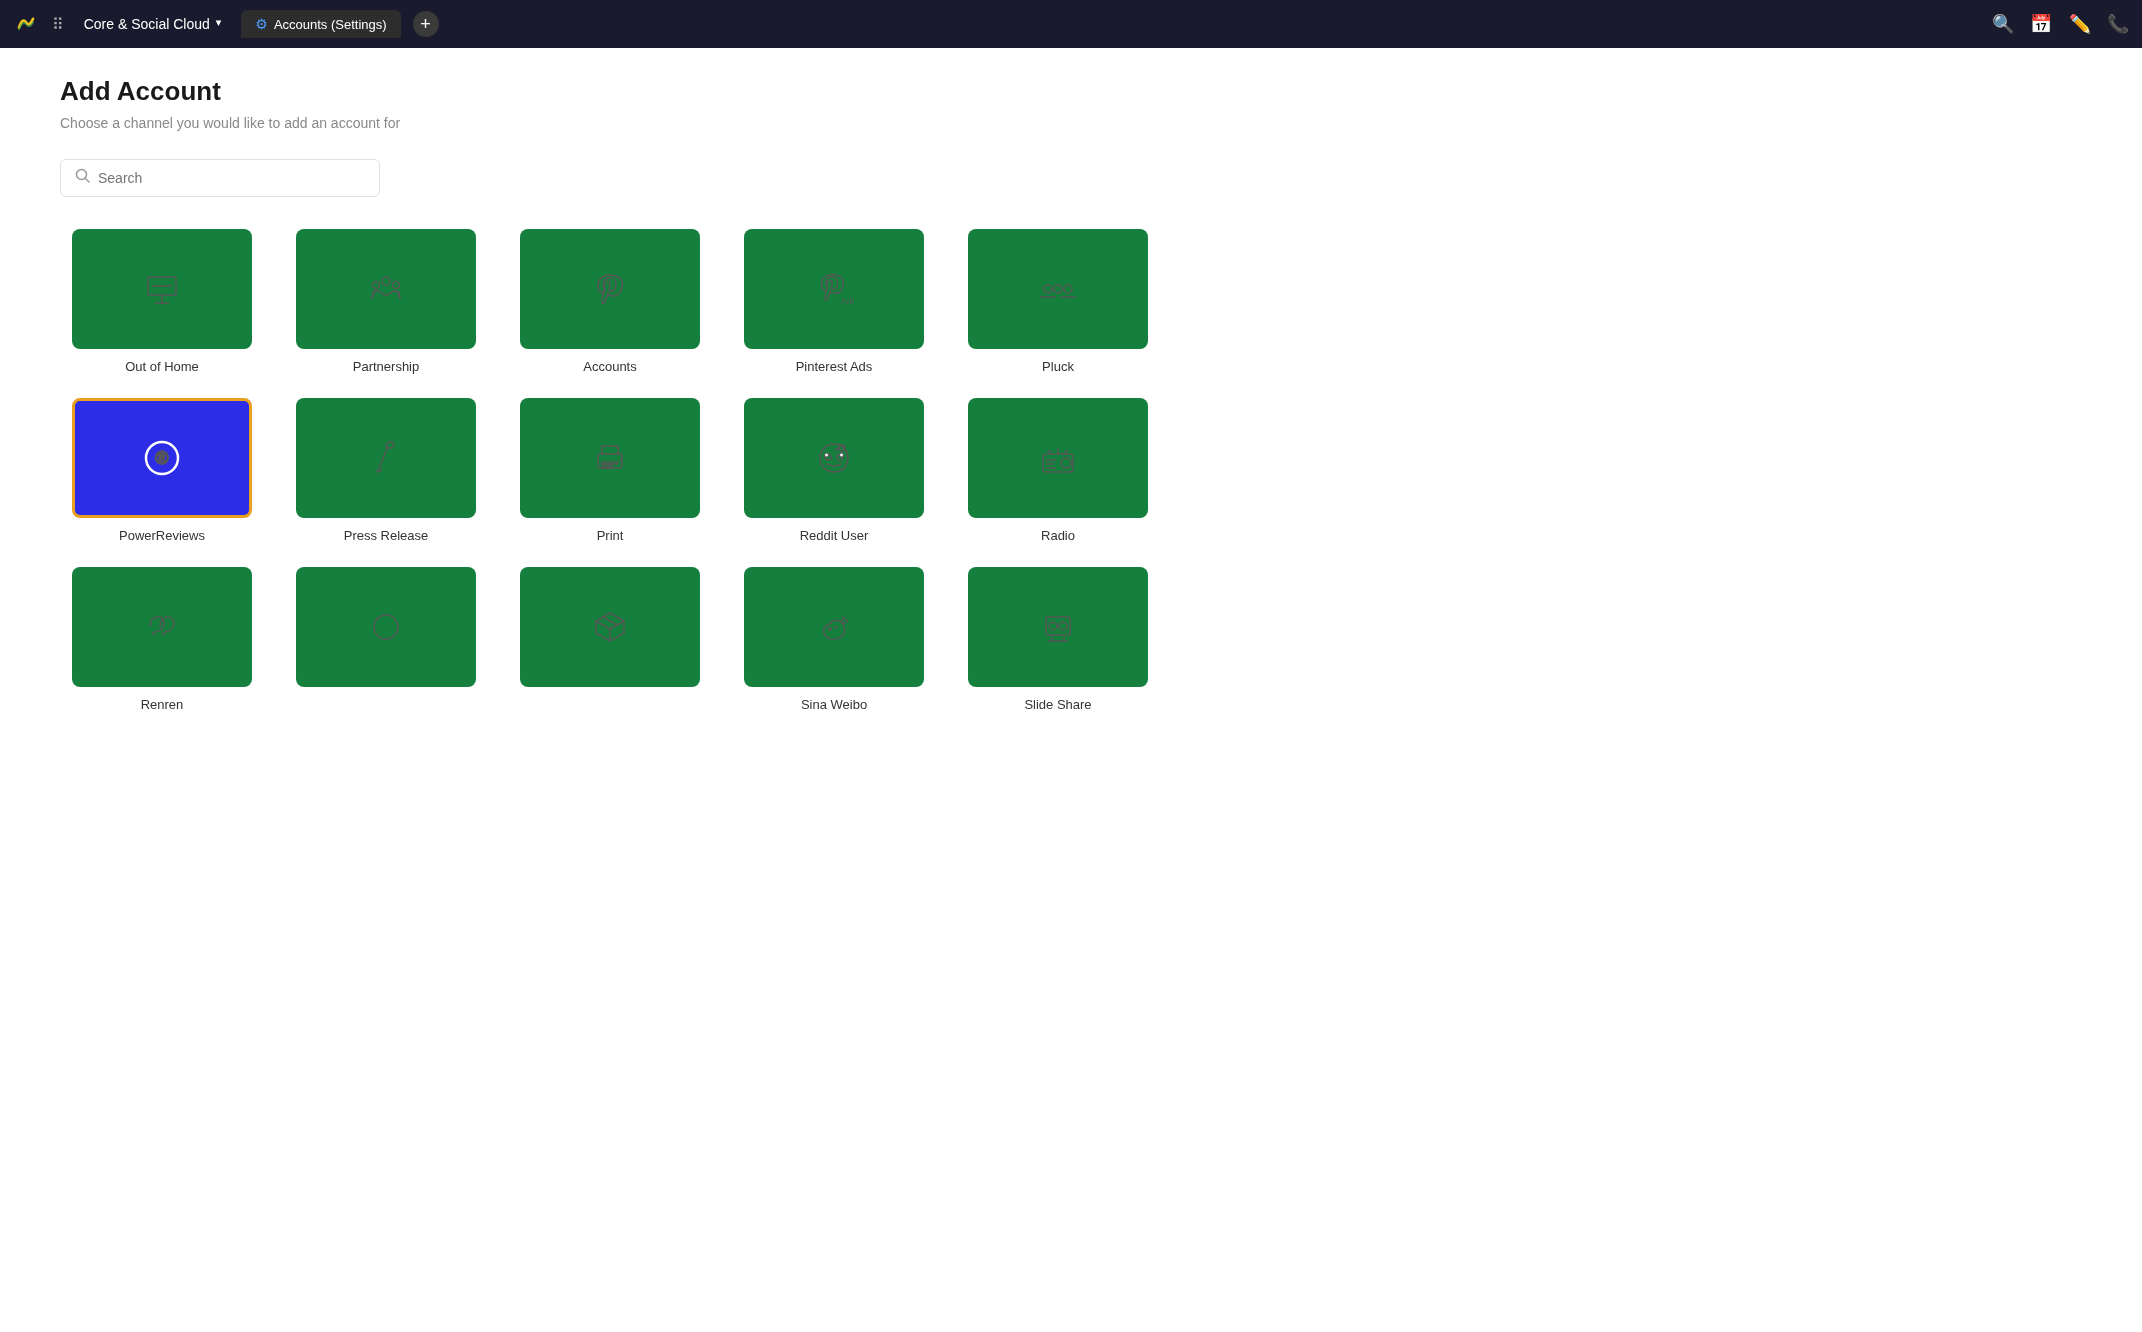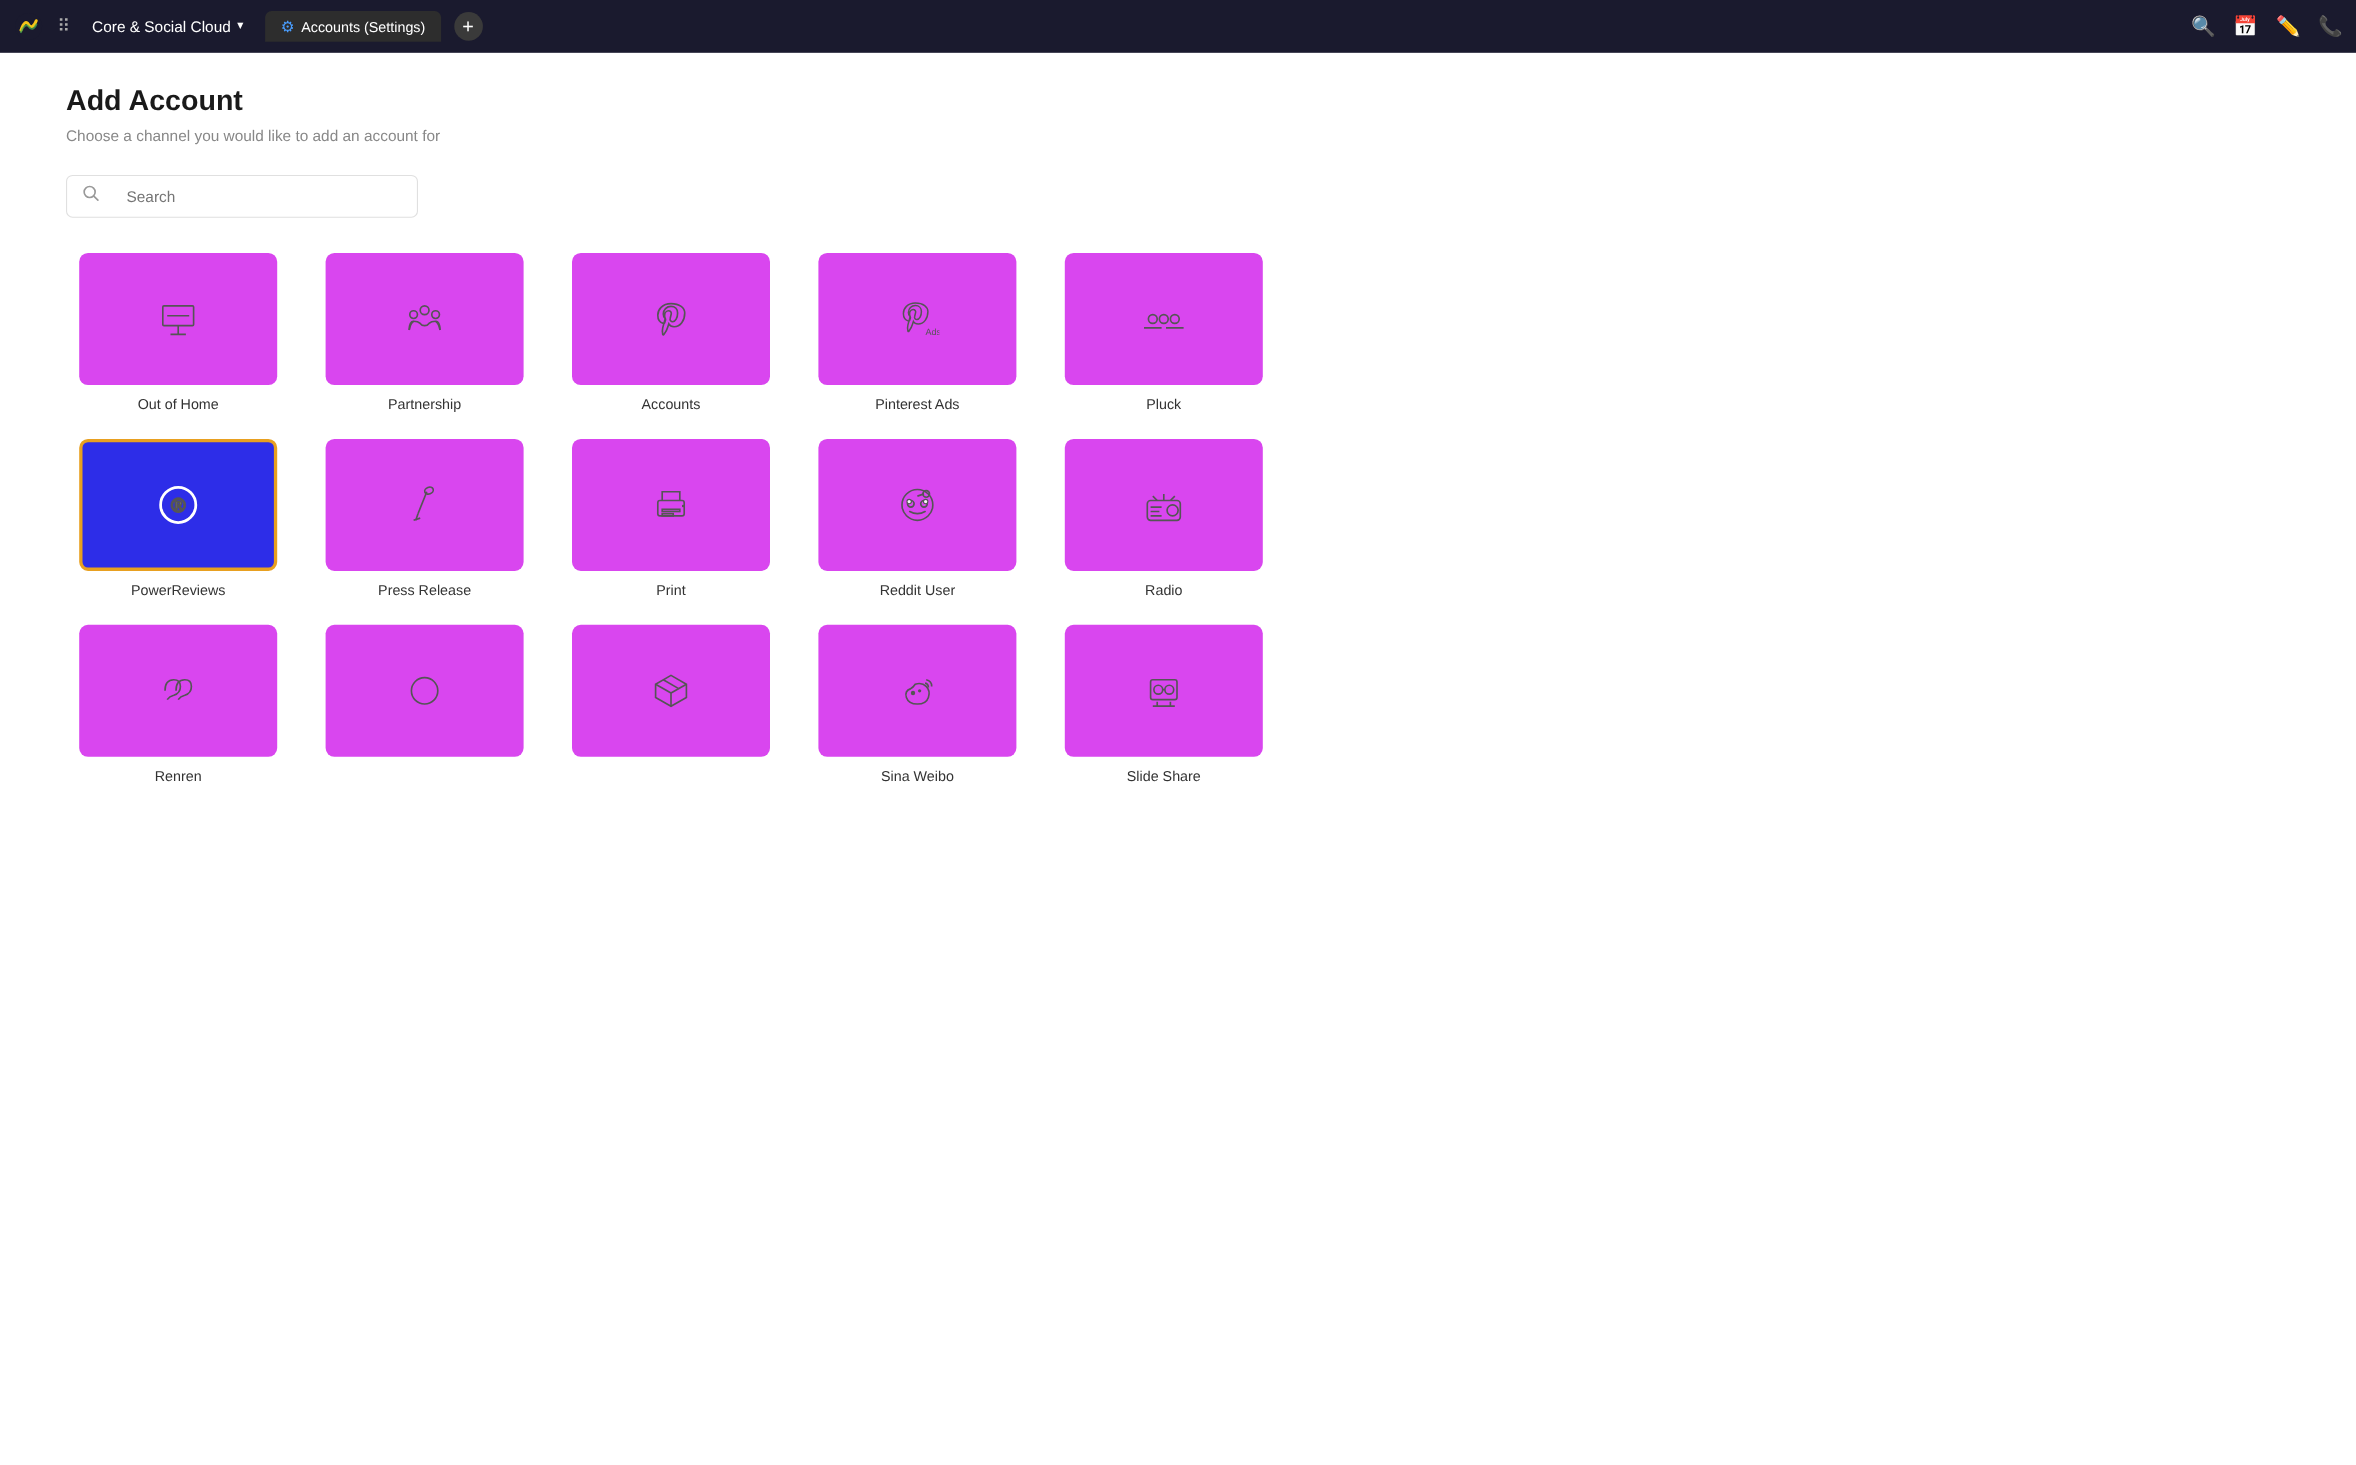--- a/index.html
+++ b/index.html
@@ -84,21 +84,21 @@
     .page-subtitle {
       font-size: 14px;
       color: #888;
       margin-bottom: 28px;
     }
 
     
     .search-bar {
       display: flex;
       align-items: center;
-      gap: 24px;
+      gap: 7px;
       border: 1px solid #e0e0e0;
       border-radius: 6px;
       padding: 8px 14px;
       width: 320px;
       margin-bottom: 32px;
       cursor: text;
     }
     .search-bar input {
       border: none;
       outline: none;
@@ -119,21 +119,21 @@
 
     .channel-card {
       display: flex;
       flex-direction: column;
       align-items: center;
       cursor: pointer;
     }
     .channel-icon-box {
       width: 180px;
       height: 120px;
-      background: #d946ef;
+      background: #15803d;
       border-radius: 8px;
       display: flex;
       align-items: center;
       justify-content: center;
       margin-bottom: 10px;
       position: relative;
     }
     .channel-icon-box svg {
       width: 40px;
       height: 40px;

